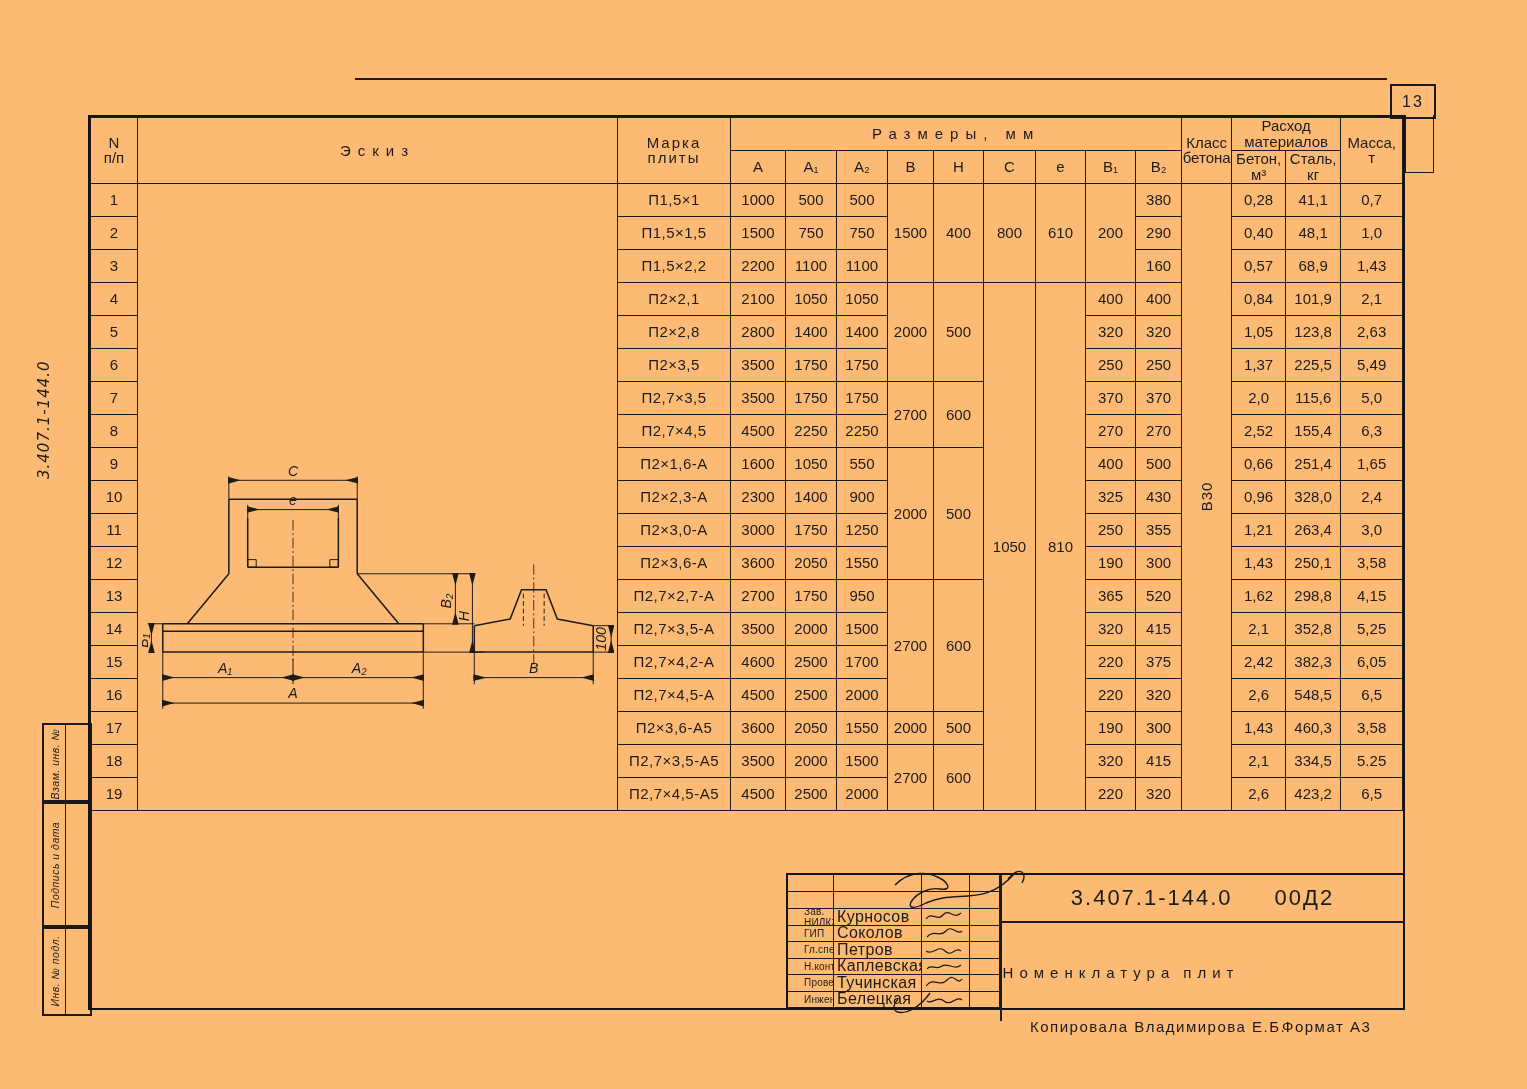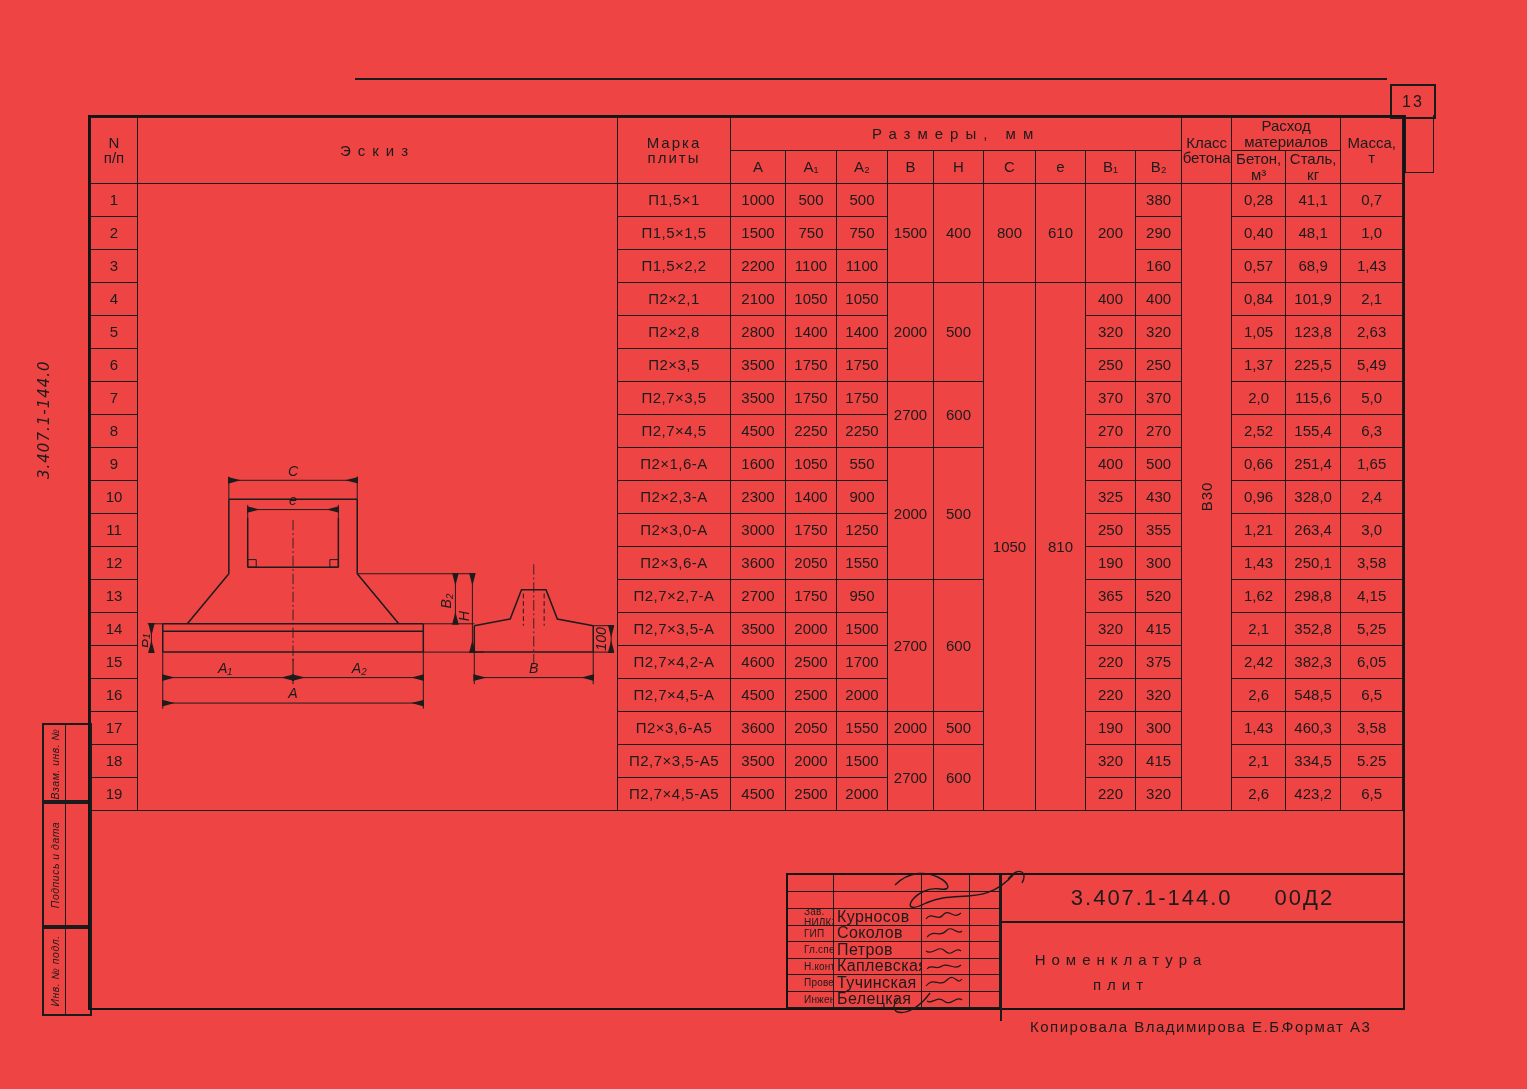--- a/index.html
+++ b/index.html
@@ -1,16 +1,16 @@
 <!DOCTYPE html>
 <html><head>
 <meta charset="utf-8">
 <style>
   html,body{margin:0;padding:0;background:#ffffff;}
-  .sheet{position:relative;width:1527px;height:1089px;background:#ef4444;
+  .sheet{position:relative;width:1527px;height:1089px;background:#fdba74;
          font-family:"Liberation Sans",sans-serif;color:#1b1b1b;overflow:hidden;}
   
   .topline{position:absolute;left:355px;top:78px;width:1032px;border-top:2.4px solid #1b1b1b;}
   .pagebox{position:absolute;left:1390px;top:84px;width:42px;height:31px;border:2.4px solid #1b1b1b;
            display:flex;align-items:center;justify-content:center;font-size:16px;letter-spacing:2px;}
   .pagetail{position:absolute;left:1405px;top:115px;width:27px;height:57px;border:1.8px solid #1b1b1b;border-top:none;}
   
   .margin-code{position:absolute;left:-12px;top:410px;width:116px;height:22px;
                transform:rotate(-90deg);font-family:"DejaVu Sans",sans-serif;font-style:italic;
                font-size:15px;letter-spacing:1px;white-space:nowrap;}
@@ -56,21 +56,21 @@
        grid-template-columns:46px 88px 48px 1fr;grid-template-rows:17px 17px repeat(6,1fr);}
   .sig>div{border-right:1.5px solid #1b1b1b;border-bottom:1.5px solid #1b1b1b;overflow:hidden;
            display:flex;align-items:center;}
   .sig .role{font-size:10px;padding-left:16px;letter-spacing:.2px;}
   .sig .nm{font-size:16px;padding-left:3px;letter-spacing:.4px;}
   .tb-doc{position:absolute;left:212px;top:0;width:403px;height:48px;border-left:2px solid #1b1b1b;
           border-bottom:2px solid #1b1b1b;display:flex;align-items:center;justify-content:center;
           font-size:22px;letter-spacing:2px;box-sizing:border-box;}
   .tb-doc .gap{display:inline-block;width:42px;}
   .tb-name{position:absolute;left:212px;top:48px;width:240px;height:98px;border-left:2px solid #1b1b1b;
-           display:flex;flex-direction:column;align-items:center;justify-content:center;gap:8px;
+           display:flex;align-items:center;justify-content:center;gap:8px;
            font-size:15px;letter-spacing:6px;box-sizing:border-box;}
   .tb-right{position:absolute;left:452px;top:48px;width:163px;height:85px;border-left:2px solid #1b1b1b;box-sizing:border-box;}
   .tb-slh{display:flex;height:15px;border-bottom:1.4px solid #1b1b1b;}
   .tb-slh>div{flex:1;border-right:1.4px solid #1b1b1b;display:flex;align-items:center;justify-content:center;
               font-size:10px;letter-spacing:.5px;}
   .tb-slh>div:last-child{border-right:none;}
   .tb-slv{display:flex;height:15px;border-bottom:1.8px solid #1b1b1b;}
   .tb-slv>div{flex:1;border-right:1.4px solid #1b1b1b;display:flex;align-items:center;justify-content:center;font-size:11px;}
   .tb-slv>div:last-child{border-right:none;}
   .tb-org{height:53px;display:flex;flex-direction:column;align-items:center;justify-content:center;line-height:1.15;}

